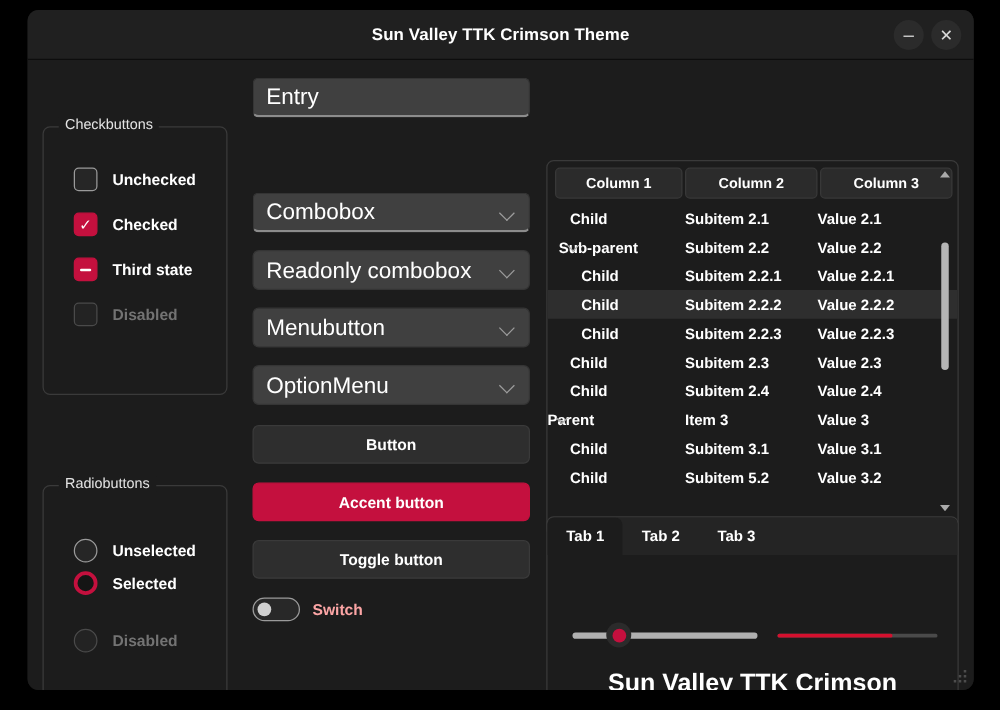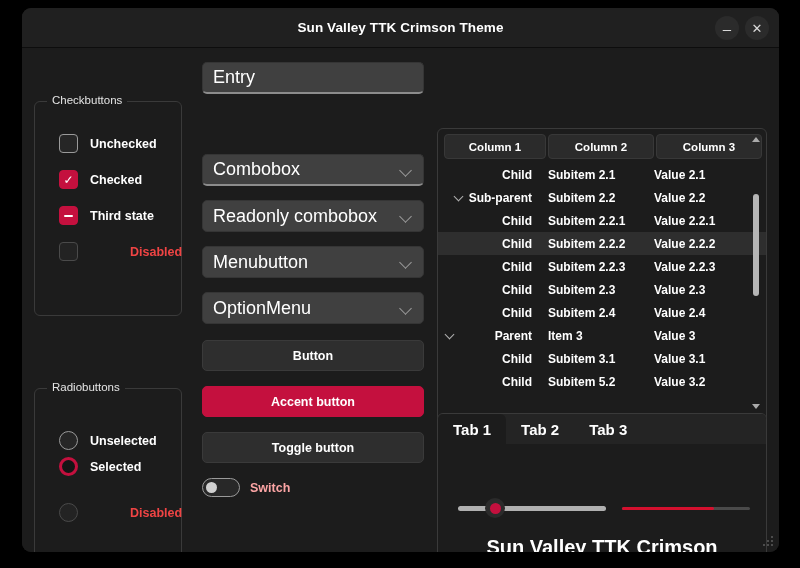--- a/index.html
+++ b/index.html
@@ -69,21 +69,21 @@
   #frame-check { left: 12px;  top: 53px;  width: 148px; height: 215px; }
   #frame-radio { left: 12px;  top: 340px; width: 148px; height: 178px; }
 
   
   .opt-row {
     display: flex; align-items: center; gap: 12px;
     position: absolute; left: 24px;
     cursor: pointer;
   }
   .opt-label { font-size: 12.5px; color: #ffffff; font-weight: 600; }
-  .opt-label.disabled { color: #ef4444; margin-left: 40px; }
+  .opt-label.disabled { color: #737373; }
 
   .cbox {
     width: 19px; height: 19px; border-radius: 4px;
     border: 1.5px solid #9a9a9a; background: #262626;
     display: flex; align-items: center; justify-content: center;
     flex: 0 0 auto;
   }
   .cbox.checked, .cbox.third {
     background: #c4103e; border-color: #c4103e;
   }
@@ -184,21 +184,21 @@
   .th.c3 { width: 106px; }
 
   .tree-row {
     display: flex; height: 23px; align-items: center;
     font-size: 12px; color: #ffffff; font-weight: 600;
     cursor: pointer;
   }
   .tree-row.sel { background: #2e2e2e; }
   .tr-c1 {
     width: 110px; display: flex; align-items: center;
-    justify-content: flex-end; padding-right: 16px; position: relative;
+    justify-content: flex-start; padding-right: 16px; position: relative;
   }
   .tr-c2 { width: 106px; }
   .tr-c3 { width: 110px; }
   .tw-chev {
     position: absolute; width: 10px; height: 10px;
   }
   .tw-chev::before {
     content: ""; position: absolute;
     left: 0; top: 0; width: 6px; height: 6px;
     border-right: 1.5px solid #b0b0b0;
@@ -242,21 +242,21 @@
     background: #1c1c1c;
     overflow: hidden;
   }
   .tabstrip {
     display: flex; height: 30px;
     background: #242424;
   }
   .tab {
     padding: 0 15px; height: 30px;
     display: flex; align-items: center;
-    font-size: 15px; font-weight: bold; color: #ffffff;
+    font-size: 12px; font-weight: bold; color: #ffffff;
     cursor: pointer;
   }
   .tab.active {
     background: #1c1c1c;
     border-radius: 6px 6px 0 0;
   }
   .tabcontent { position: relative; height: 121px; }
 
   .scale {
     position: absolute; left: 20px; top: 62px;

